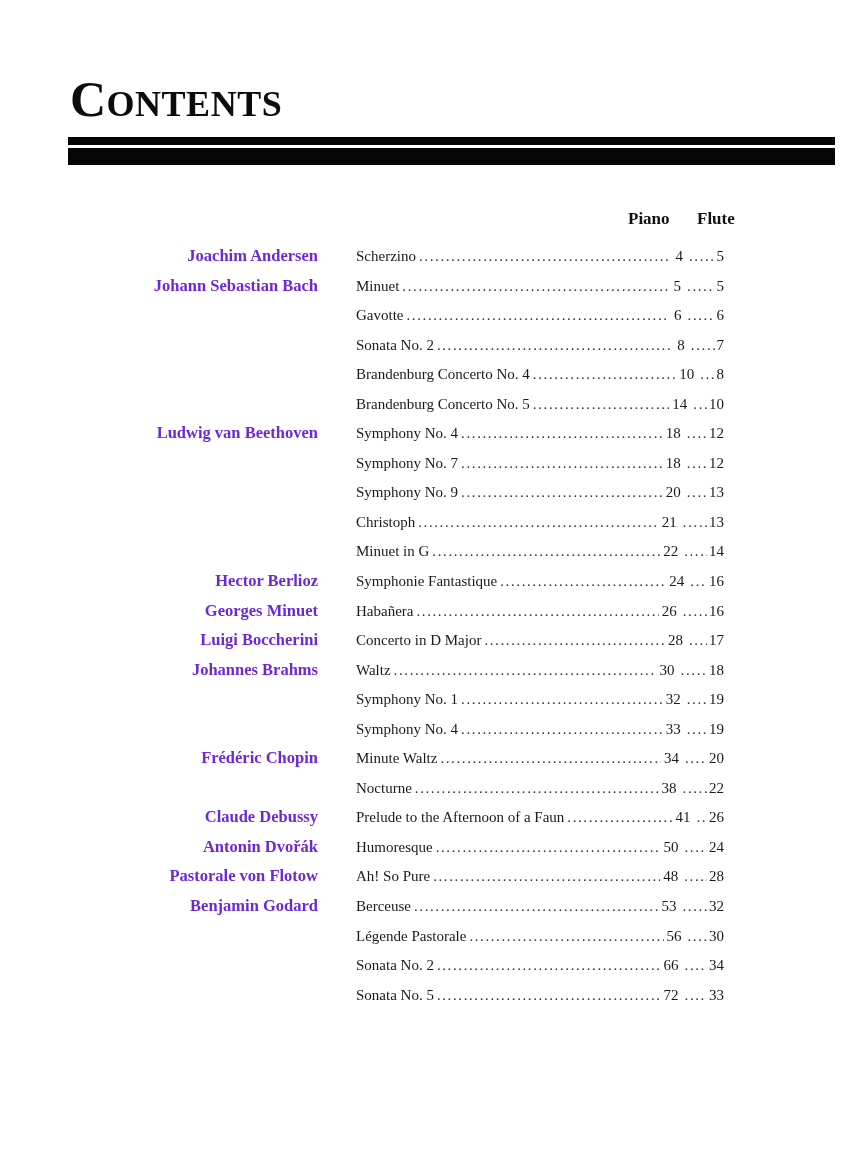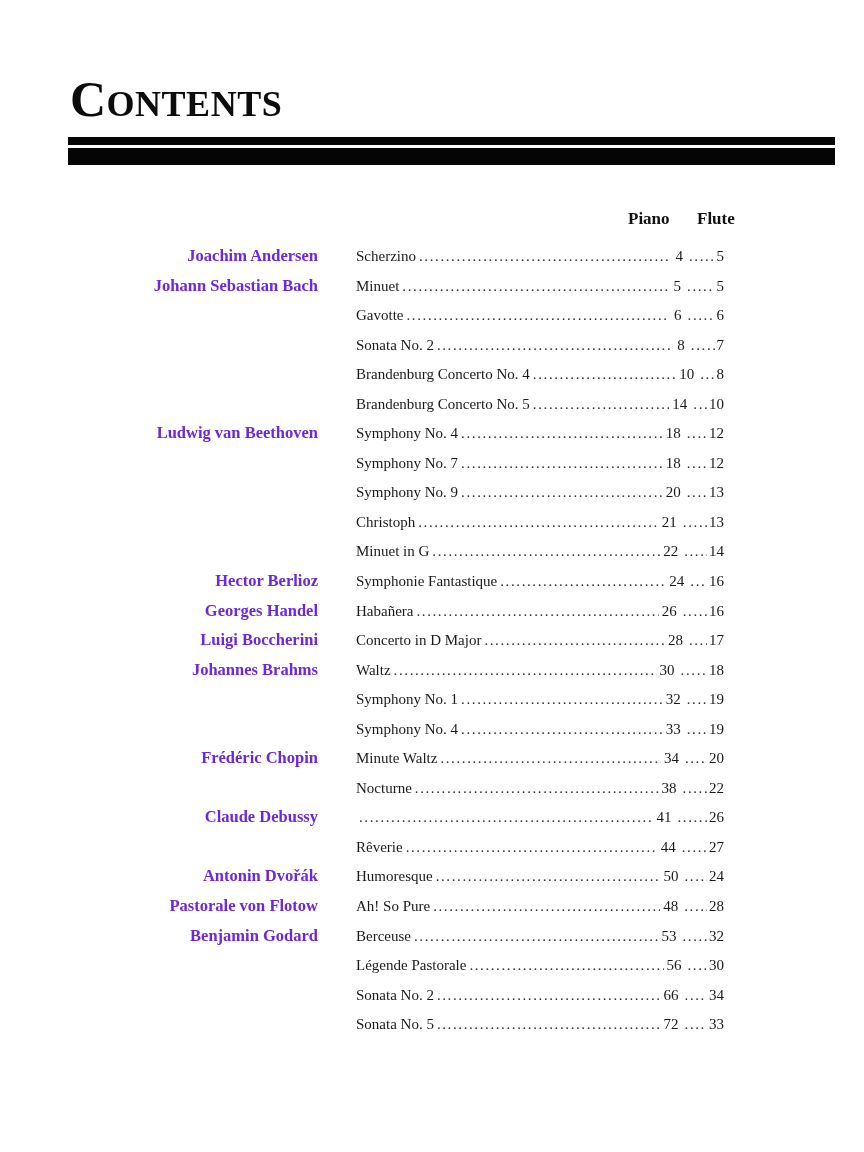--- a/index.html
+++ b/index.html
@@ -175,21 +175,21 @@
       <div class="composer">Hector Berlioz</div>
       <div class="entry">
         <span class="work">Symphonie Fantastique</span>
         <span class="leader"></span>
         <span class="piano">24</span>
         <span class="leader2"></span>
         <span class="flute">16</span>
       </div>
     </div>
     <div class="row">
-      <div class="composer">Georges Handel</div>
+      <div class="composer">Georges Minuet</div>
       <div class="entry">
         <span class="work">Habañera</span>
         <span class="leader"></span>
         <span class="piano">26</span>
         <span class="leader2"></span>
         <span class="flute">16</span>
       </div>
     </div>
     <div class="row">
       <div class="composer">Luigi Boccherini</div>
@@ -247,37 +247,28 @@
         <span class="work">Nocturne</span>
         <span class="leader"></span>
         <span class="piano">38</span>
         <span class="leader2"></span>
         <span class="flute">22</span>
       </div>
     </div>
     <div class="row">
       <div class="composer">Claude Debussy</div>
       <div class="entry">
+        <span class="work">Prelude to the Afternoon of a Faun</span>
         <span class="leader"></span>
         <span class="piano">41</span>
         <span class="leader2"></span>
         <span class="flute">26</span>
       </div>
     </div>
     <div class="row">
-      <div class="composer"></div>
-      <div class="entry">
-        <span class="work">Rêverie</span>
-        <span class="leader"></span>
-        <span class="piano">44</span>
-        <span class="leader2"></span>
-        <span class="flute">27</span>
-      </div>
-    </div>
-    <div class="row">
       <div class="composer">Antonin Dvořák</div>
       <div class="entry">
         <span class="work">Humoresque</span>
         <span class="leader"></span>
         <span class="piano">50</span>
         <span class="leader2"></span>
         <span class="flute">24</span>
       </div>
     </div>
     <div class="row">

